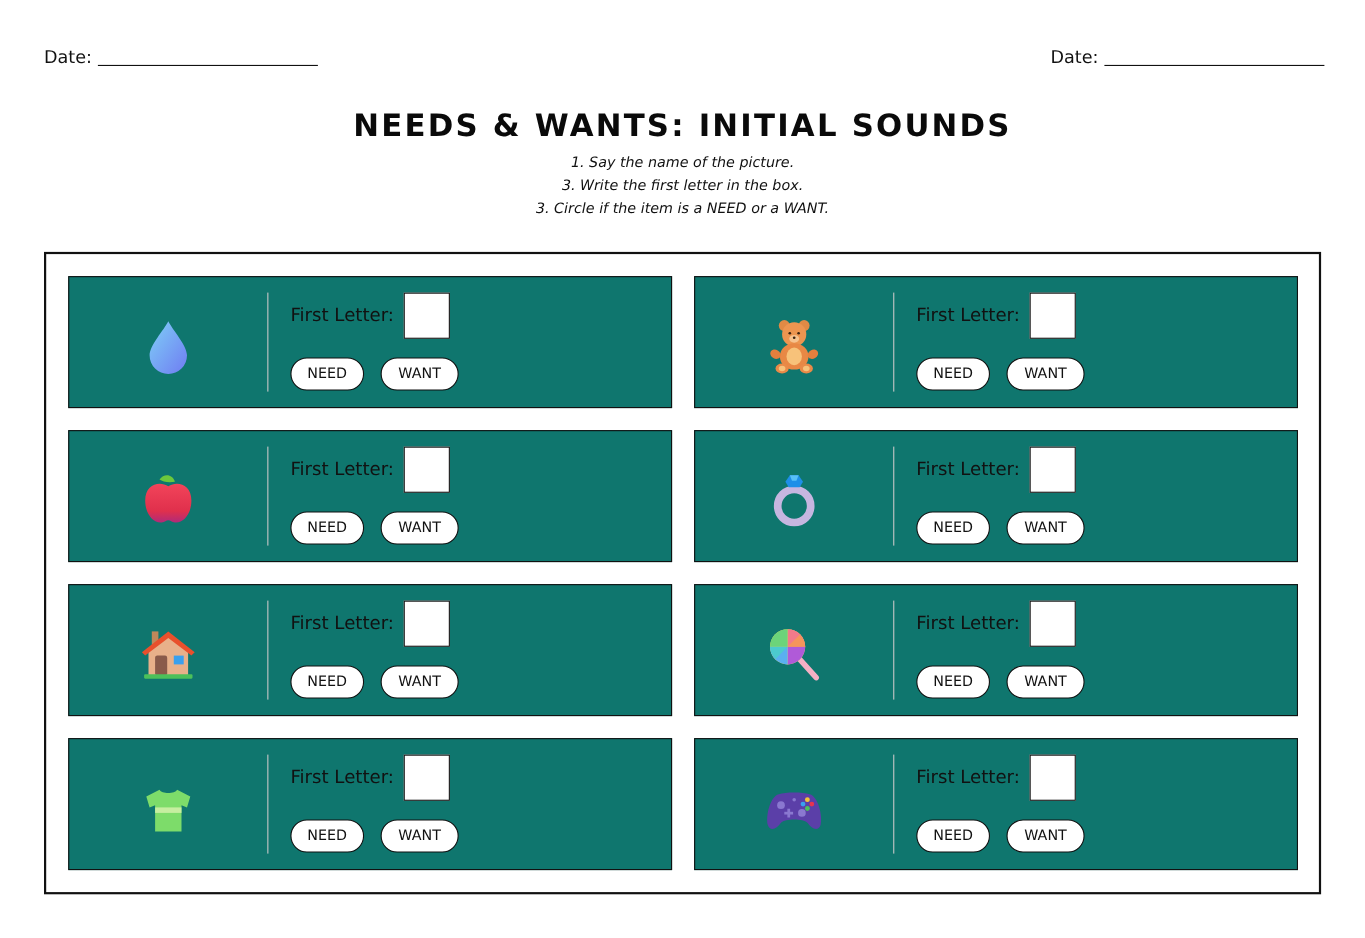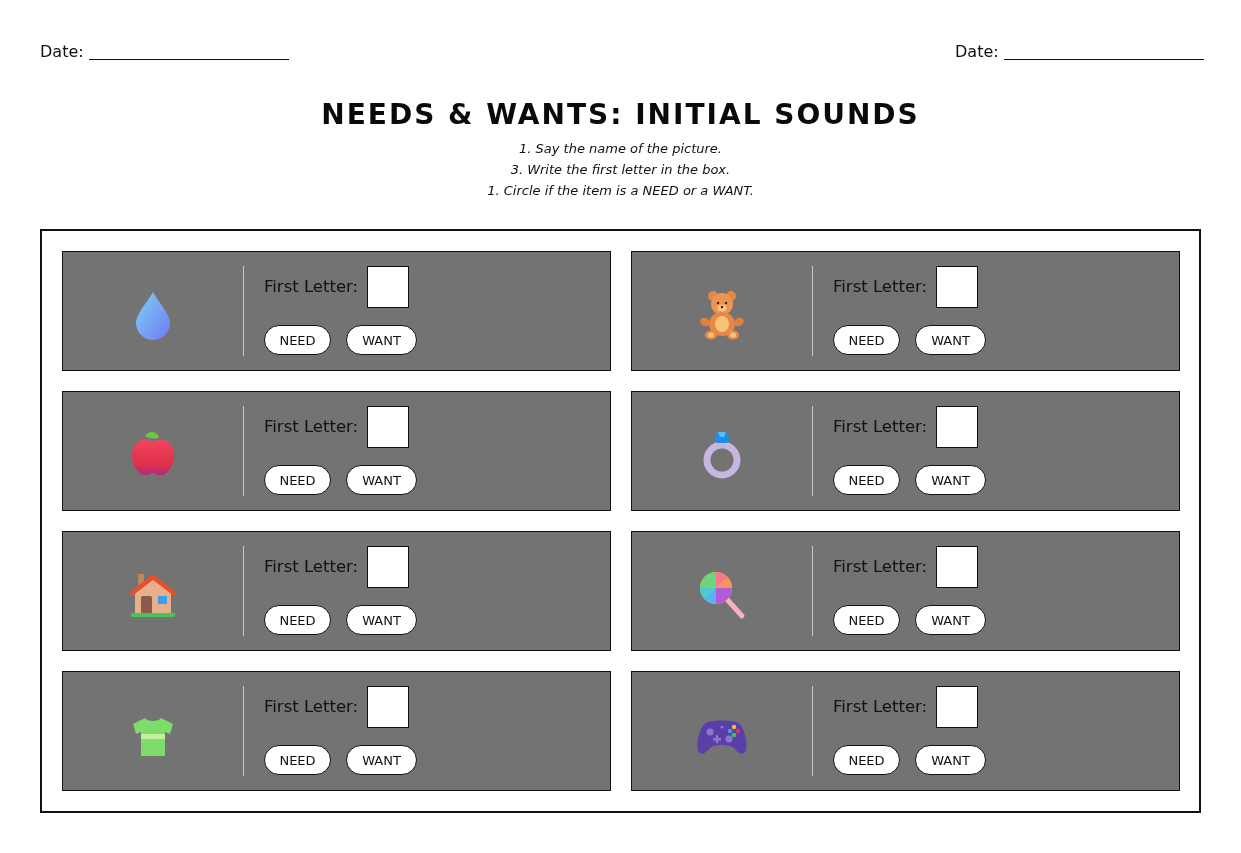--- a/index.html
+++ b/index.html
@@ -11,21 +11,21 @@
   .field .line { display: inline-block; width: 200px; border-bottom: 1.4px solid #111; margin-left: 5px; margin-bottom: 2px; height: 1px; }
   #name-field { left: 40px; }
   #date-field { left: 955px; }
 
   .title { position: absolute; top: 98px; left: 0; width: 1241px; text-align: center; font-size: 28px; font-weight: bold; letter-spacing: 2px; color: #0a0a0a; }
   .instructions { position: absolute; top: 138px; left: 0; width: 1241px; text-align: center; font-size: 13px; font-style: italic; line-height: 21px; color: #111; }
   .instructions b { font-weight: normal; }
 
   .frame { position: absolute; left: 40px; top: 229px; width: 1161px; height: 584px; border: 2px solid #111; }
 
-  .card { position: absolute; width: 549px; height: 120px; border: 1.4px solid #111; background: #737373; }
+  .card { position: absolute; width: 549px; height: 120px; border: 1.4px solid #111; background: #0f766e; }
   .card .icon-area { position: absolute; left: 0; top: 0; width: 180px; height: 118px; display: flex; align-items: center; justify-content: center; }
   .card .icon-area svg { width: 56px; height: 56px; margin-top: 6px; }
   .card .divider { position: absolute; left: 180px; top: 14px; width: 1px; height: 90px; background: #c8c8c8; }
   .card .fl-label { position: absolute; left: 201px; top: 24px; font-size: 16.5px; line-height: 22px; color: #111; }
   .card .letter-box { position: absolute; left: 304px; top: 14px; width: 42px; height: 42px; border: 1.4px solid #111; background: #fff; }
   .pill { position: absolute; top: 73px; height: 30px; border: 1.4px solid #111; border-radius: 16px; font-size: 13px; display: flex; align-items: center; justify-content: center; color: #111; background: #fff; cursor: pointer; }
   .pill.need { left: 201px; width: 67px; }
   .pill.want { left: 283px; width: 71px; }
 </style>
 </head>
@@ -38,21 +38,21 @@
 <div class="field" id="date-field">
   <span class="label">Date:</span>
   <span class="line"></span>
 </div>
 
 <div class="title">NEEDS &amp; WANTS: INITIAL SOUNDS</div>
 
 <div class="instructions">
   <div>1. Say the name of the picture.</div>
   <div><span>3. Write the </span><b>first letter</b><span> in the box.</span></div>
-  <div><span>1. Circle if the item is a </span><b>NEED</b><span> or a </span><b>WANT</b><span>.</span></div>
+  <div><span>3. Circle if the item is a </span><b>NEED</b><span> or a </span><b>WANT</b><span>.</span></div>
 </div>
 
 <div class="frame"></div>
 
 <div class="card" style="left:62px; top:251px;">
   <div class="icon-area">
     <svg viewBox="0 0 56 56">
       <defs>
           <linearGradient id="gDrop" x1="0" y1="0" x2="1" y2="1">
             <stop offset="0" stop-color="#7fd0f7"></stop>

